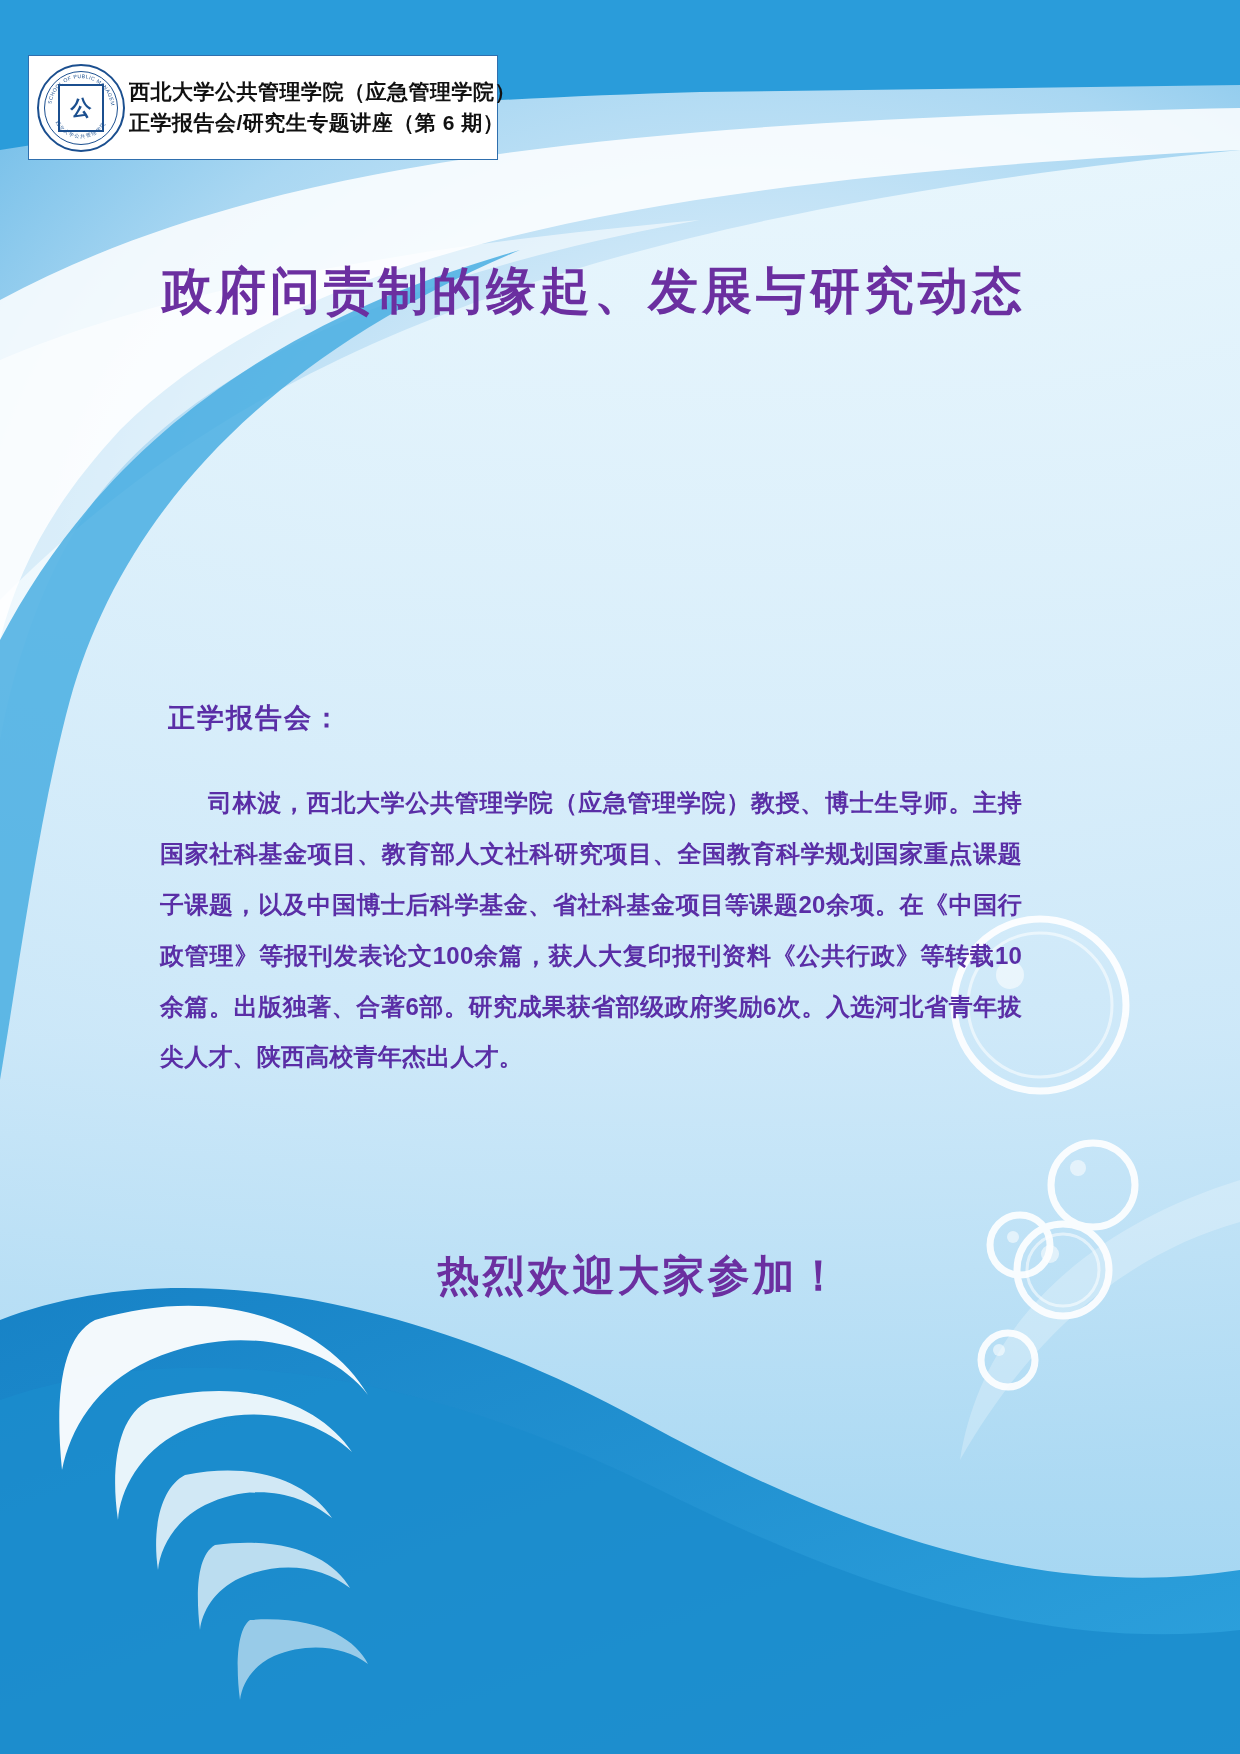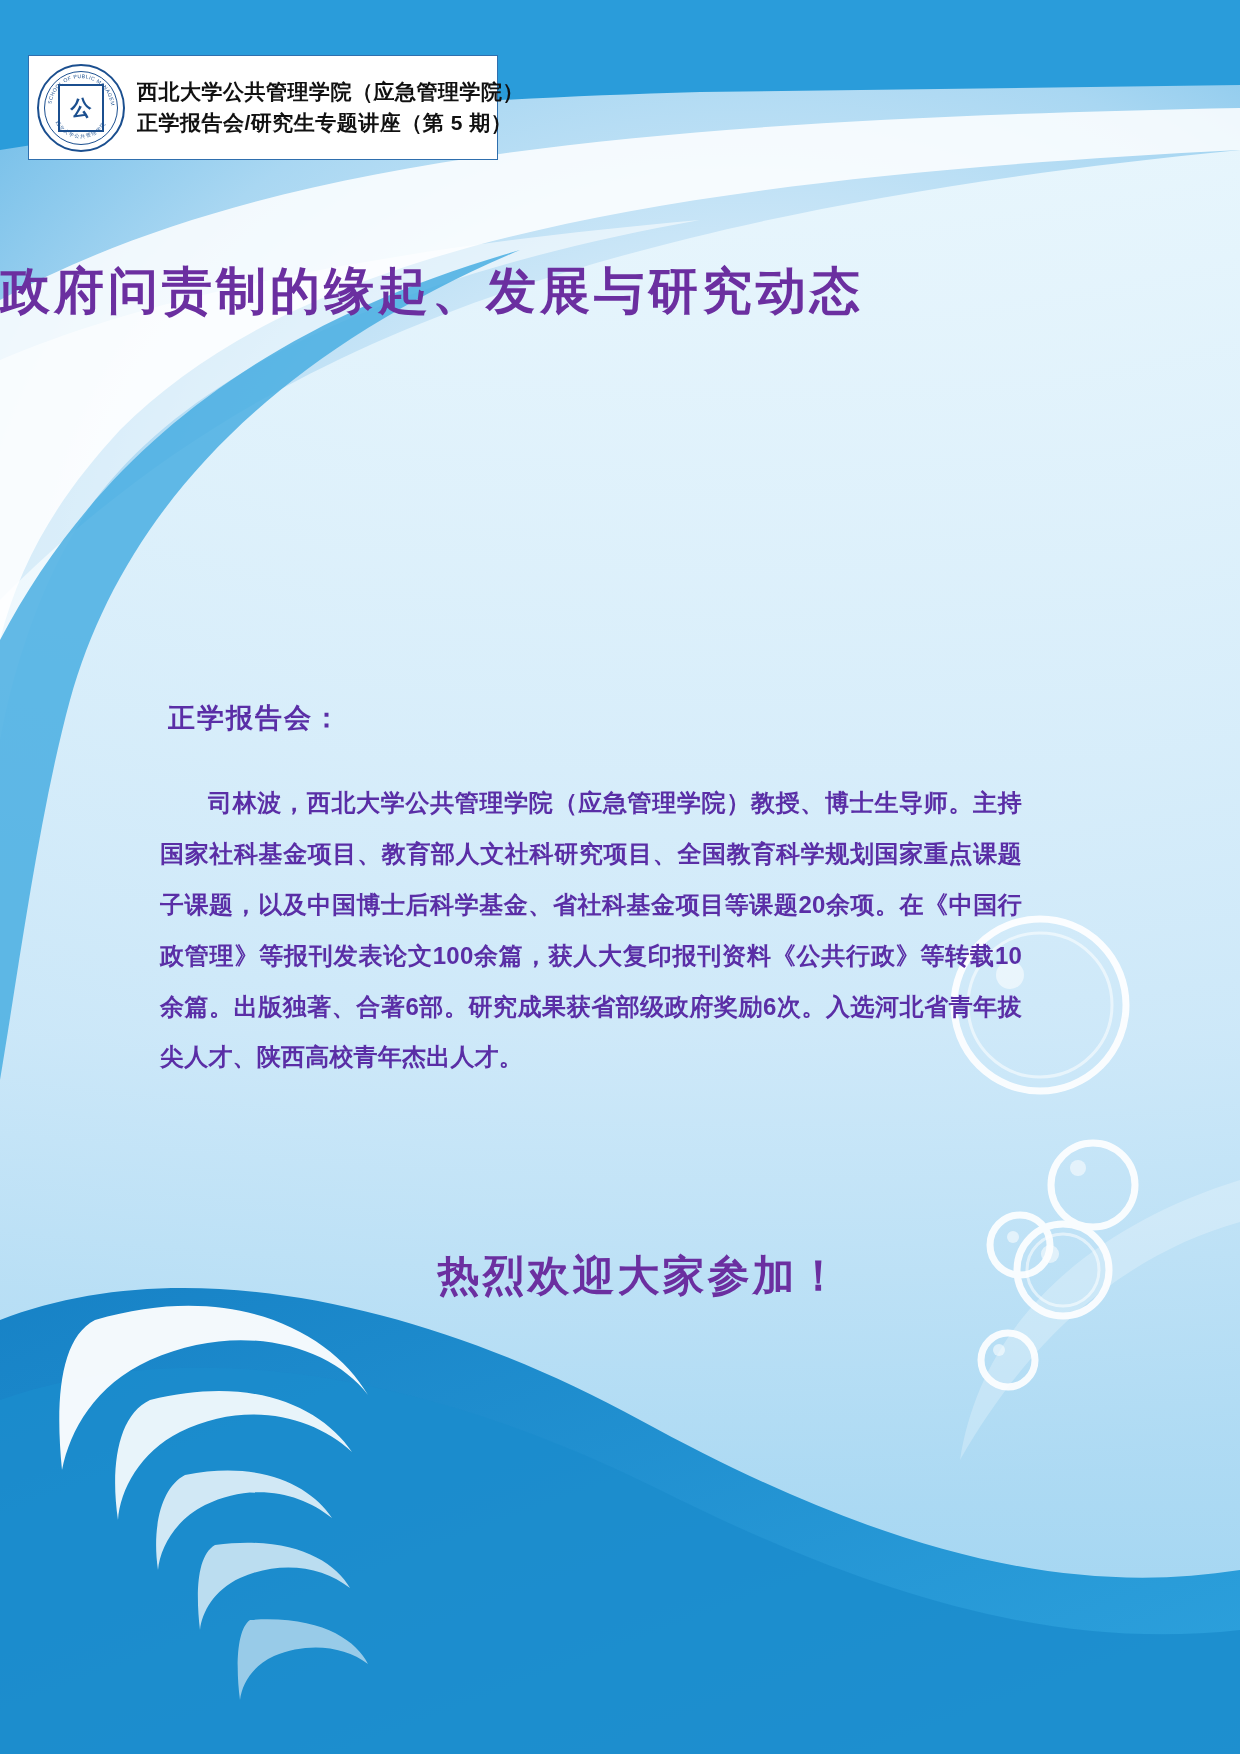--- a/index.html
+++ b/index.html
@@ -46,30 +46,30 @@
     position:relative;z-index:2;
     width:42px;height:44px;
     border:2px solid #1b4f8f;
     display:flex;align-items:center;justify-content:center;
     font-size:21px;color:#1b4f8f;font-weight:bold;line-height:1;
   }
   .logo-arc{
     position:absolute;left:0;top:0;width:84px;height:84px;
   }
   .logo-text{
-    margin-left:12px;
+    margin-left:4px;
     color:#111;
     font-weight:bold;
     line-height:1.45;
   }
   .logo-text div{font-size:21px;letter-spacing:0.5px;white-space:nowrap;}
 
   .title{
     position:absolute;top:258px;left:0;width:1188px;
-    text-align:left;
+    text-align:center;
     font-family:Liberation Mono, monospace;
     font-size:50px;font-weight:bold;
     color:#6b2fa0;
     letter-spacing:4px;
     z-index:4;
   }
 
   .meta{
     position:absolute;top:398px;left:272px;
     z-index:4;
@@ -188,21 +188,21 @@
           <textPath href="#arcTop" startOffset="4%">SCHOOL OF PUBLIC MANAGEMENT NORTHWEST UNIVERSITY</textPath>
         </text>
         <text font-size="5" fill="#1b4f8f" letter-spacing="1.2">
           <textPath href="#arcBot" startOffset="14%">西北大学公共管理学院</textPath>
         </text>
       </svg>
       <div class="logo-inner">公</div>
     </div>
     <div class="logo-text">
       <div>西北大学公共管理学院（应急管理学院）</div>
-      <div>正学报告会/研究生专题讲座（第 5 期）</div>
+      <div>正学报告会/研究生专题讲座（第 6 期）</div>
     </div>
   </div>
 
   <div class="title">政府问责制的缘起、发展与研究动态</div>
 
 
   <div class="bio-title">正学报告会：</div>
   <div class="bio-body">司林波，西北大学公共管理学院（应急管理学院）教授、博士生导师。主持国家社科基金项目、教育部人文社科研究项目、全国教育科学规划国家重点课题子课题，以及中国博士后科学基金、省社科基金项目等课题20余项。在《中国行政管理》等报刊发表论文100余篇，获人大复印报刊资料《公共行政》等转载10余篇。出版独著、合著6部。研究成果获省部级政府奖励6次。入选河北省青年拔尖人才、陕西高校青年杰出人才。</div>
 
   <div class="welcome">热烈欢迎大家参加！</div>

